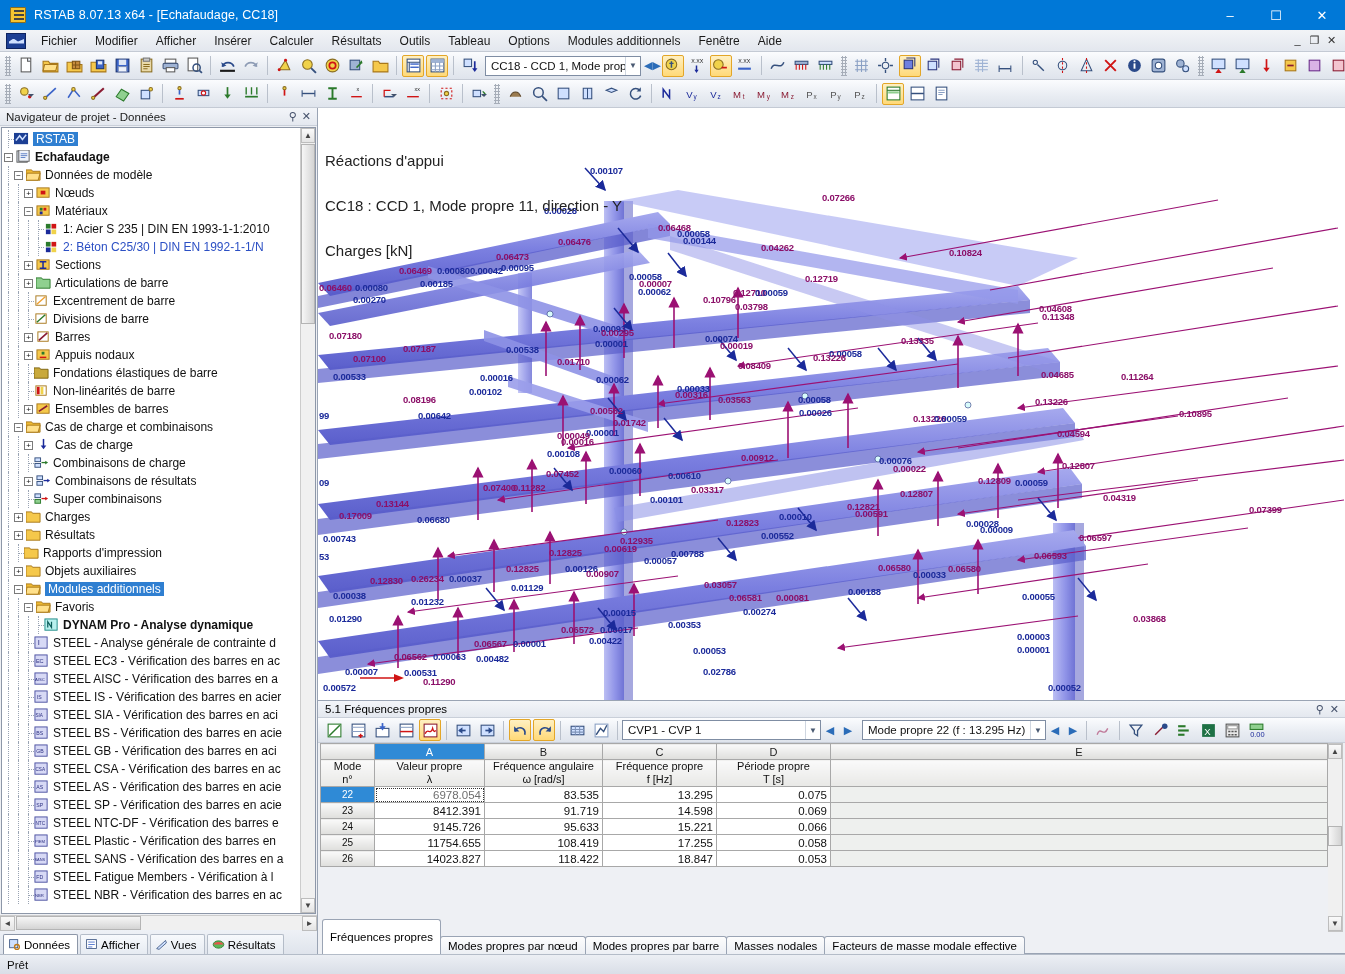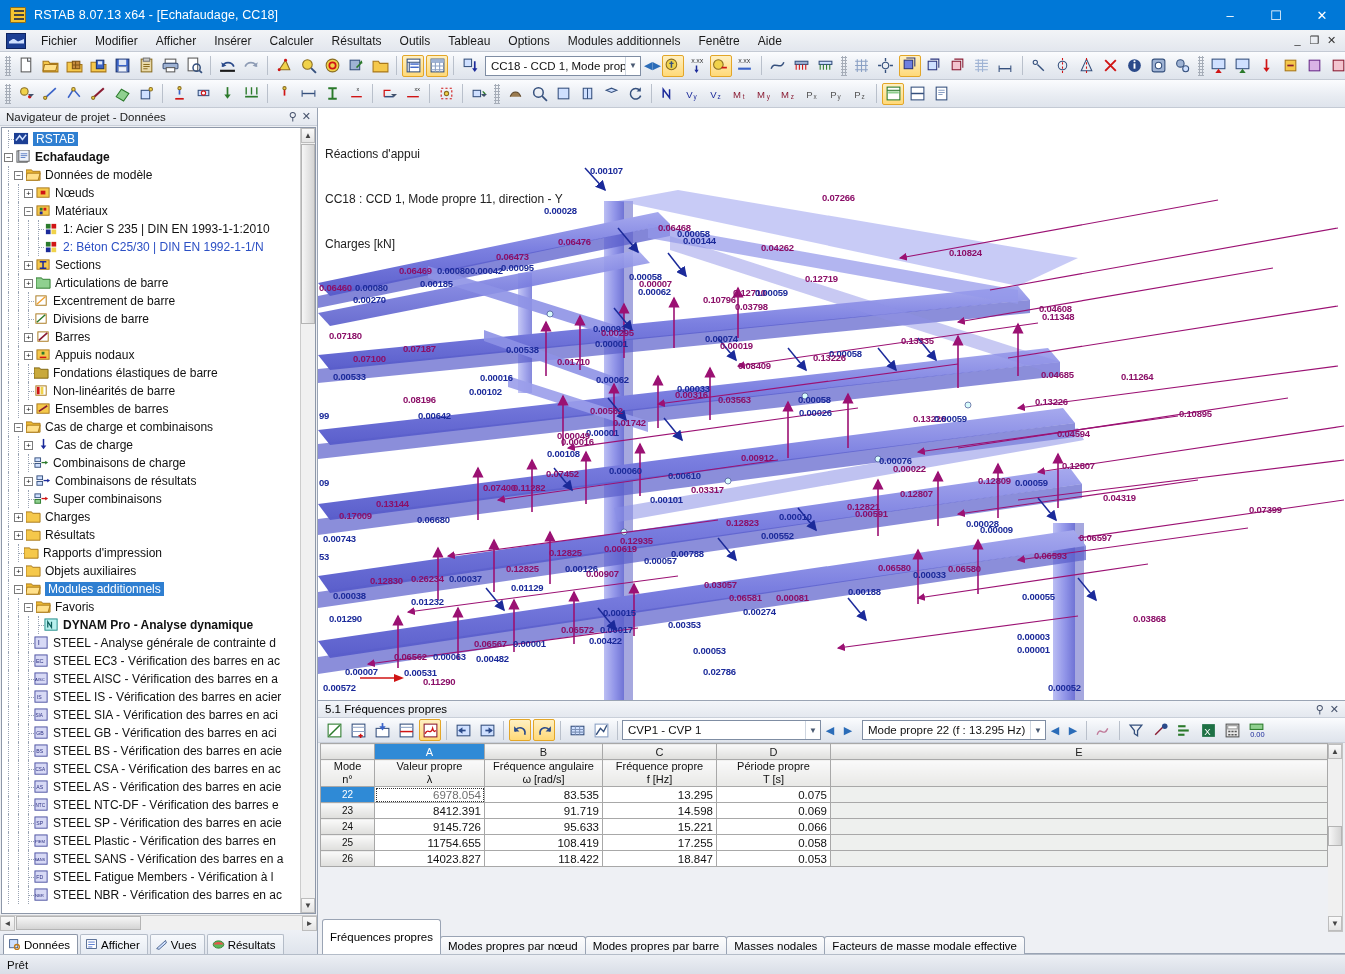--- a/index.html
+++ b/index.html
@@ -202,21 +202,21 @@
 
   
   .right { flex: 1 1 auto; display: flex; flex-direction: column; min-width: 0; background: #fff; }
 
   
   .viewport {
     flex: 1 1 auto; position: relative; background: #fff;
     overflow: hidden; border-bottom: 1px solid #9aa4b4;
   }
   .vp-caption {
-    position: absolute; left: 7px; top: 9px; font-size: 12px;
+    position: absolute; left: 7px; top: 15px; font-size: 15px;
     color: #222; line-height: 15px; white-space: pre; z-index: 5;
   }
   .vlabel {
     position: absolute; font-size: 9.5px; font-weight: bold;
     white-space: nowrap; z-index: 4; letter-spacing: -.2px;
   }
   .vlabel.p { color: #8b0f68; }
   .vlabel.b { color: #1b2a9a; }
 
   
@@ -1241,33 +1241,33 @@
                   <text x="1.5" y="10" font-size="5" fill="#2b2f80" font-family="sans-serif">SIA</text>
                 </svg></span>
               <span class="tlabel">STEEL SIA - Vérification des barres en aci</span>
             </div>
             <div class="trow">
               <span class="dash"></span>
               <span class="dash"></span>
               <span class="dash leaf"></span>
               <span class="ti"><svg viewBox="0 0 16 14">
                   <rect x="1" y="1" width="13" height="12" fill="#d7d9f5" stroke="#4a4fa0"></rect>
+                  <text x="2.5" y="10" font-size="5.5" fill="#2b2f80" font-family="sans-serif">BS</text>
+                </svg></span>
+              <span class="tlabel">STEEL BS - Vérification des barres en acie</span>
+            </div>
+            <div class="trow">
+              <span class="dash"></span>
+              <span class="dash"></span>
+              <span class="dash leaf"></span>
+              <span class="ti"><svg viewBox="0 0 16 14">
+                  <rect x="1" y="1" width="13" height="12" fill="#d7d9f5" stroke="#4a4fa0"></rect>
                   <text x="2.5" y="10" font-size="5.5" fill="#2b2f80" font-family="sans-serif">GB</text>
                 </svg></span>
               <span class="tlabel">STEEL GB - Vérification des barres en aci</span>
-            </div>
-            <div class="trow">
-              <span class="dash"></span>
-              <span class="dash"></span>
-              <span class="dash leaf"></span>
-              <span class="ti"><svg viewBox="0 0 16 14">
-                  <rect x="1" y="1" width="13" height="12" fill="#d7d9f5" stroke="#4a4fa0"></rect>
-                  <text x="2.5" y="10" font-size="5.5" fill="#2b2f80" font-family="sans-serif">BS</text>
-                </svg></span>
-              <span class="tlabel">STEEL BS - Vérification des barres en acie</span>
             </div>
             <div class="trow">
               <span class="dash"></span>
               <span class="dash"></span>
               <span class="dash leaf"></span>
               <span class="ti"><svg viewBox="0 0 16 14">
                   <rect x="1" y="1" width="13" height="12" fill="#d7d9f5" stroke="#4a4fa0"></rect>
                   <text x="1.5" y="10" font-size="5" fill="#2b2f80" font-family="sans-serif">CSA</text>
                 </svg></span>
               <span class="tlabel">STEEL CSA - Vérification des barres en ac</span>
@@ -1281,33 +1281,33 @@
                   <text x="2.5" y="10" font-size="5.5" fill="#2b2f80" font-family="sans-serif">AS</text>
                 </svg></span>
               <span class="tlabel">STEEL AS - Vérification des barres en acie</span>
             </div>
             <div class="trow">
               <span class="dash"></span>
               <span class="dash"></span>
               <span class="dash leaf"></span>
               <span class="ti"><svg viewBox="0 0 16 14">
                   <rect x="1" y="1" width="13" height="12" fill="#d7d9f5" stroke="#4a4fa0"></rect>
+                  <text x="2.5" y="10" font-size="5.5" fill="#2b2f80" font-family="sans-serif">SP</text>
+                </svg></span>
+              <span class="tlabel">STEEL SP - Vérification des barres en acie</span>
+            </div>
+            <div class="trow">
+              <span class="dash"></span>
+              <span class="dash"></span>
+              <span class="dash leaf"></span>
+              <span class="ti"><svg viewBox="0 0 16 14">
+                  <rect x="1" y="1" width="13" height="12" fill="#d7d9f5" stroke="#4a4fa0"></rect>
                   <text x="1.5" y="10" font-size="5" fill="#2b2f80" font-family="sans-serif">NTC</text>
                 </svg></span>
               <span class="tlabel">STEEL NTC-DF - Vérification des barres e</span>
-            </div>
-            <div class="trow">
-              <span class="dash"></span>
-              <span class="dash"></span>
-              <span class="dash leaf"></span>
-              <span class="ti"><svg viewBox="0 0 16 14">
-                  <rect x="1" y="1" width="13" height="12" fill="#d7d9f5" stroke="#4a4fa0"></rect>
-                  <text x="2.5" y="10" font-size="5.5" fill="#2b2f80" font-family="sans-serif">SP</text>
-                </svg></span>
-              <span class="tlabel">STEEL SP - Vérification des barres en acie</span>
             </div>
             <div class="trow">
               <span class="dash"></span>
               <span class="dash"></span>
               <span class="dash leaf"></span>
               <span class="ti"><svg viewBox="0 0 16 14">
                   <rect x="1" y="1" width="13" height="12" fill="#d7d9f5" stroke="#4a4fa0"></rect>
                   <text x="1" y="10" font-size="4.5" fill="#2b2f80" font-family="sans-serif">PlEM</text>
                 </svg></span>
               <span class="tlabel">STEEL Plastic - Vérification des barres en</span>

